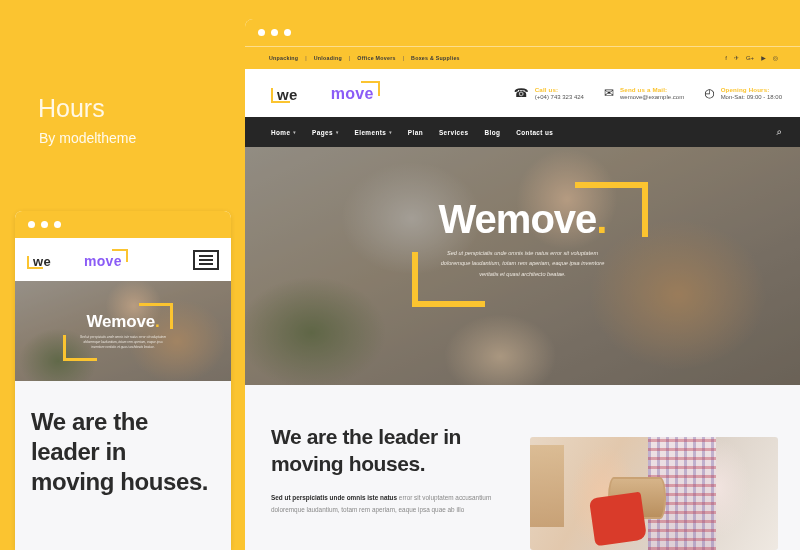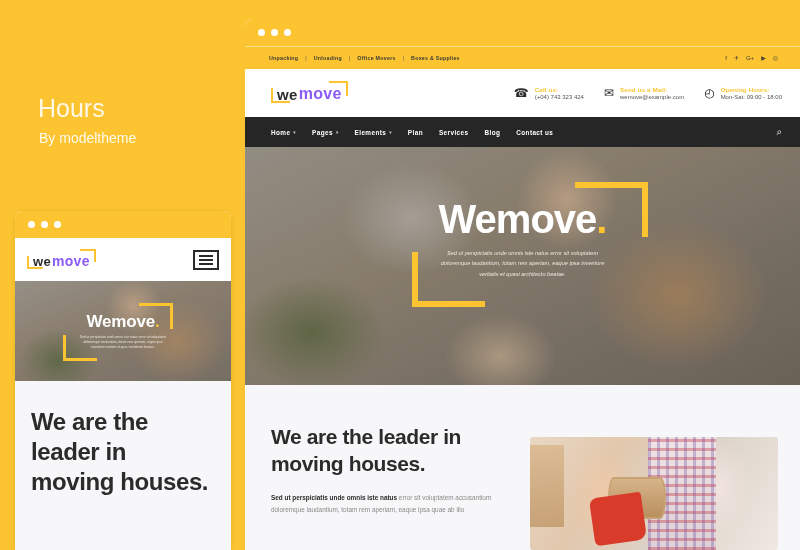--- a/index.html
+++ b/index.html
@@ -49,21 +49,21 @@
   .logo .brk-tr {
     right:0; top:0; width:16px; height:13px;
     border-top:2px solid #FBC430; border-right:2px solid #FBC430;
   }
   .logo .brk-bl {
     left:0; bottom:2px; width:16px; height:13px;
     border-bottom:2px solid #FBC430; border-left:2px solid #FBC430;
   }
   .logo-we { font-size:13px; font-weight:bold; color:#2b2b2b; letter-spacing:.3px; }
   .logo-move { font-size:14px; font-weight:bold; color:#8b5cf6; letter-spacing:.3px; margin-left:1px; }
-  .logo-wrap { display:flex; align-items:flex-end; }
+  .logo-wrap { display:flex; align-items:flex-end;gap:32px; }
 
   .burger {
     width:26px; height:20px; border:2px solid #2b2b2b; display:flex;
     flex-direction:column; justify-content:center; align-items:center; gap:2px;
   }
   .burger i { display:block; width:14px; height:2px; background:#2b2b2b; }
 
   .mob-hero {
     height:100px; position:relative; overflow:hidden;
     background:

